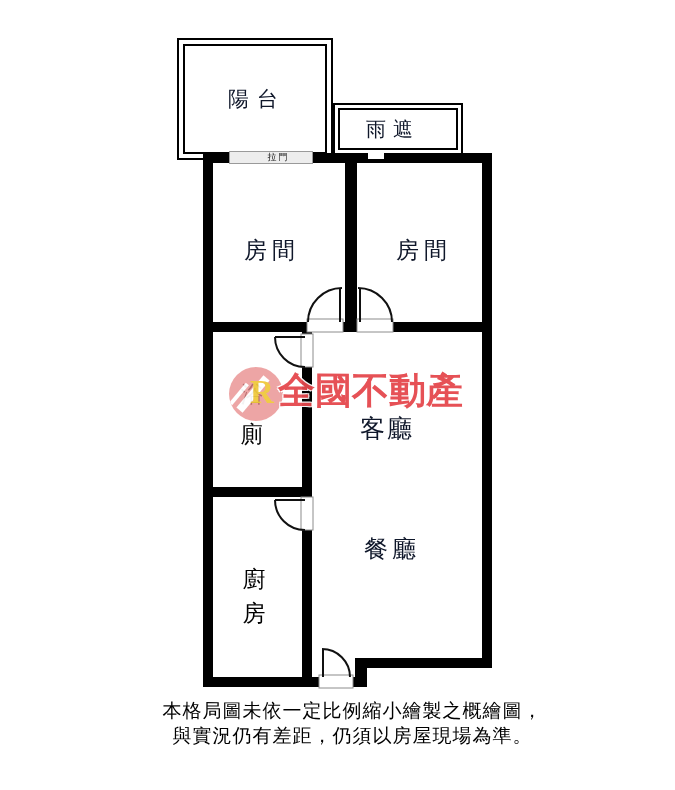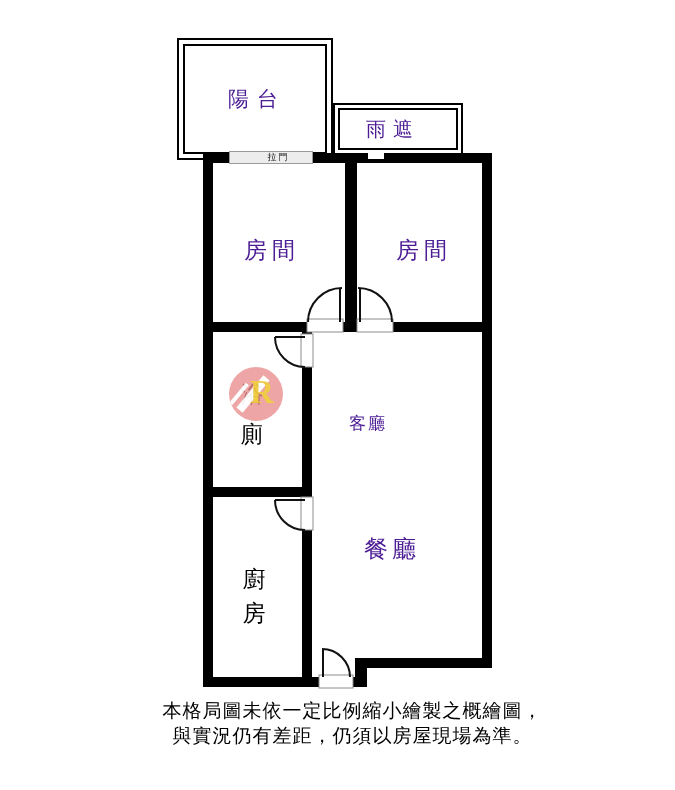--- a/index.html
+++ b/index.html
@@ -12,21 +12,21 @@
   .dbox{position:absolute;border:2px solid #000;box-sizing:border-box;z-index:1;background:#fff;}
   .dbox .inner{position:absolute;inset:4px;border:2px solid #000;}
   .dbox.rain .inner{inset:3px;}
   
   .slide{position:absolute;left:229px;top:151px;width:84px;height:13px;background:#ededed;
          border:1px solid #9a9a9a;box-sizing:border-box;z-index:3;
          font-size:9px;line-height:11px;text-align:center;color:#222;letter-spacing:2px;padding-left:15px;}
   
   .doors{position:absolute;left:0;top:0;z-index:3;}
   
-  .lbl{position:absolute;color:#4c1d95;z-index:4;white-space:nowrap;}
+  .lbl{position:absolute;color:#0f172a;z-index:4;white-space:nowrap;}
   .vlbl{position:absolute;display:flex;flex-direction:column;align-items:center;z-index:4;color:#000;}
   
   .wm{position:absolute;left:229px;top:365px;width:230px;height:56px;z-index:5;opacity:.95;}
   .wm-circle{position:absolute;left:0;top:2px;width:54px;height:54px;border-radius:50%;
              background:rgba(232,140,140,.82);overflow:hidden;}
   .wm-slash1{position:absolute;left:20px;top:6px;width:8px;height:42px;background:#fff;transform:rotate(40deg);}
   .wm-slash2{position:absolute;left:8px;top:14px;width:4px;height:26px;background:#fff;transform:rotate(40deg);}
   .wm-r{position:absolute;left:21px;top:7px;font-size:33px;font-weight:bold;color:#f0c93d;
         font-family:"Liberation Serif","DejaVu Serif",serif;}
   .wm-brand{position:absolute;left:49px;top:1px;font-size:37px;font-weight:bold;color:#e5484d;
@@ -85,38 +85,39 @@
       <path d="M 275 500 A 30 30 0 0 0 305 530"></path>
       <path d="M 323 677 L 323 649"></path>
       <path d="M 322 649 A 28 28 0 0 1 350 677"></path>
     </g>
   </svg>
 
   <div class="lbl" style="left:228px;top:85px;font-size:21px;letter-spacing:8px;">陽台</div>
   <div class="lbl" style="left:366px;top:116px;font-size:20px;letter-spacing:7px;font-family:Liberation Mono, monospace;">雨遮</div>
   <div class="lbl" style="left:244px;top:235px;font-size:23px;letter-spacing:5px;">房間</div>
   <div class="lbl" style="left:396px;top:235px;font-size:23px;letter-spacing:5px;">房間</div>
-  <div class="lbl" style="left:349px;top:412px;font-size:17px;letter-spacing:2px;">客廳</div>
+  <div class="lbl" style="left:360px;top:412px;font-size:25px;letter-spacing:2px;">客廳</div>
   <div class="lbl" style="left:364px;top:533px;font-size:24px;letter-spacing:4px;text-align:right;">餐廳</div>
 
   <div class="vlbl" style="left:239px;top:379px;width:26px;font-size:23px;gap:9px;">
     <span>浴</span>
     <span>廁</span>
   </div>
   <div class="vlbl" style="left:241px;top:564px;width:26px;font-size:23px;gap:3px;">
     <span>廚</span>
     <span>房</span>
   </div>
 
   <div class="wm">
     <div class="wm-circle">
       <div class="wm-slash1"></div>
       <div class="wm-slash2"></div>
       <div class="wm-r">R</div>
     </div>
+    <div class="wm-brand">全國不動產</div>
   </div>
 
   <div class="disc">
     <div>本格局圖未依一定比例縮小繪製之概繪圖，</div>
     <div>與實況仍有差距，仍須以房屋現場為準。</div>
   </div>
 
 </div>
 
 </body></html>

